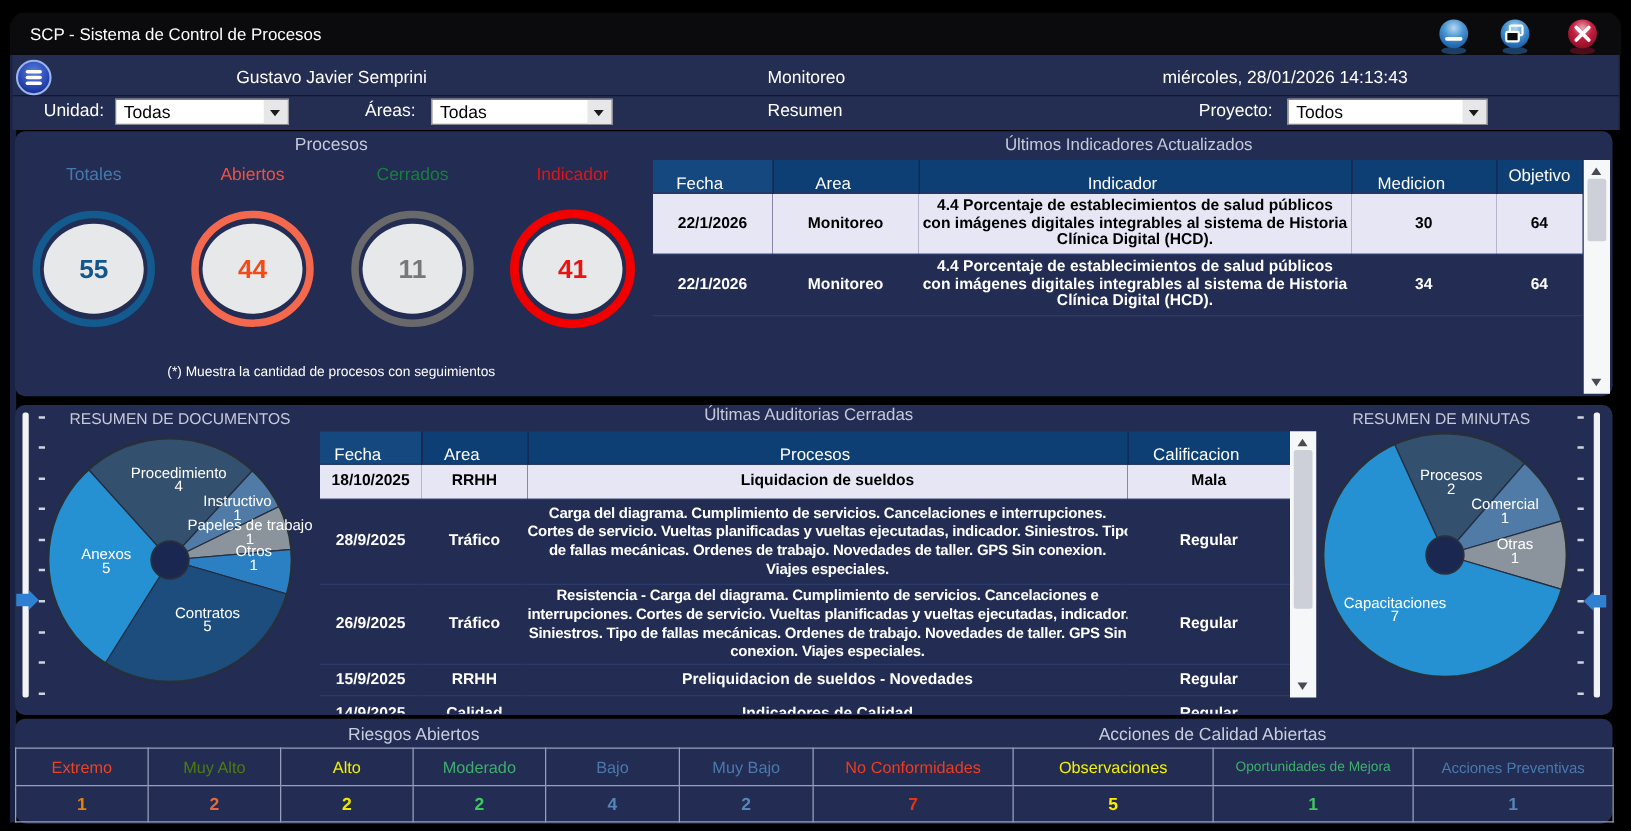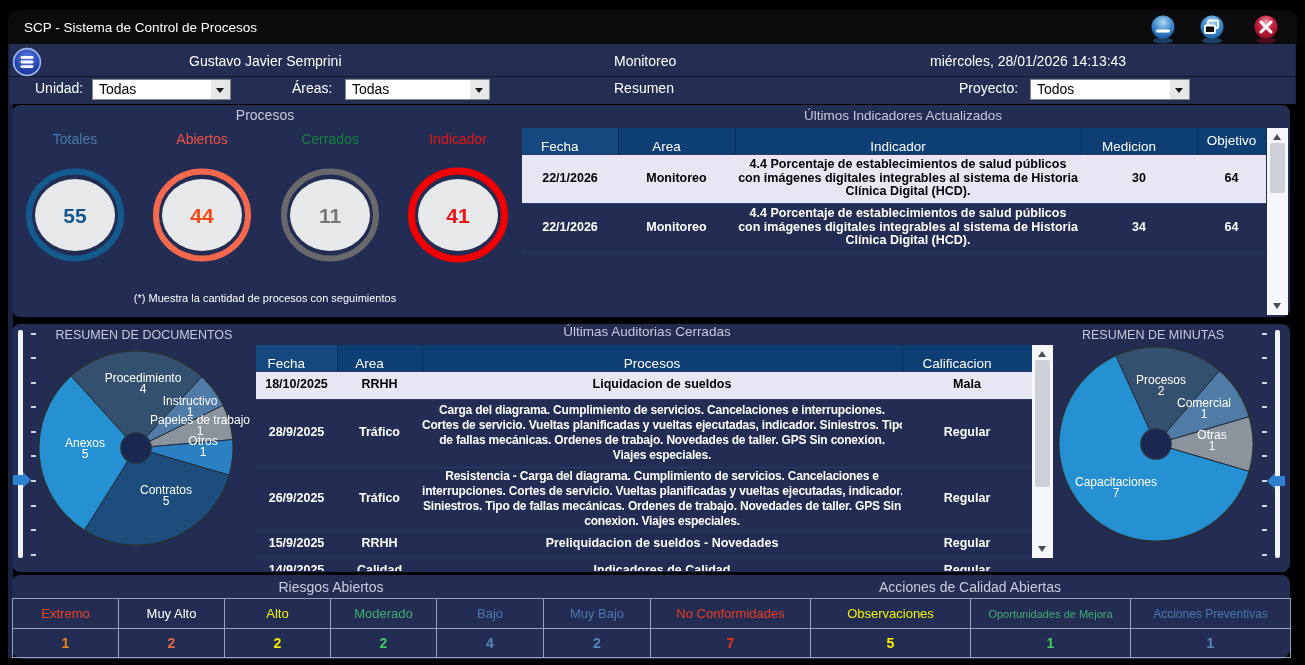--- a/index.html
+++ b/index.html
@@ -300,21 +300,21 @@
       <col style="width:107px">
       <col style="width:107px">
       <col style="width:160px">
       <col style="width:160px">
       <col style="width:160px">
       <col style="width:160px">
     </colgroup>
   <tbody>
       <tr style="height:30px;font-size:13px;">
     <td style="color:#ef4422;">Extremo</td>
-        <td style="color:#ffffff;">Muy Alto</td>
+        <td style="color:#4d7c0f;">Muy Alto</td>
     <td style="color:#f2f200;">Alto</td>
         <td style="color:#3fae6e;">Moderado</td>
     <td style="color:#4a79ae;">Bajo</td>
         <td style="color:#4a79ae;">Muy Bajo</td>
     <td style="color:#ee3c20;">No Conformidades</td>
         <td style="color:#f2f200;">Observaciones</td>
     <td style="color:#3fae6e;font-size:11px;">Oportunidades de Mejora</td>
         <td style="color:#4a79ae;font-size:12px;">Acciones Preventivas</td>
   </tr>
   <tr style="height:29px;font-size:14px;font-weight:bold;">

